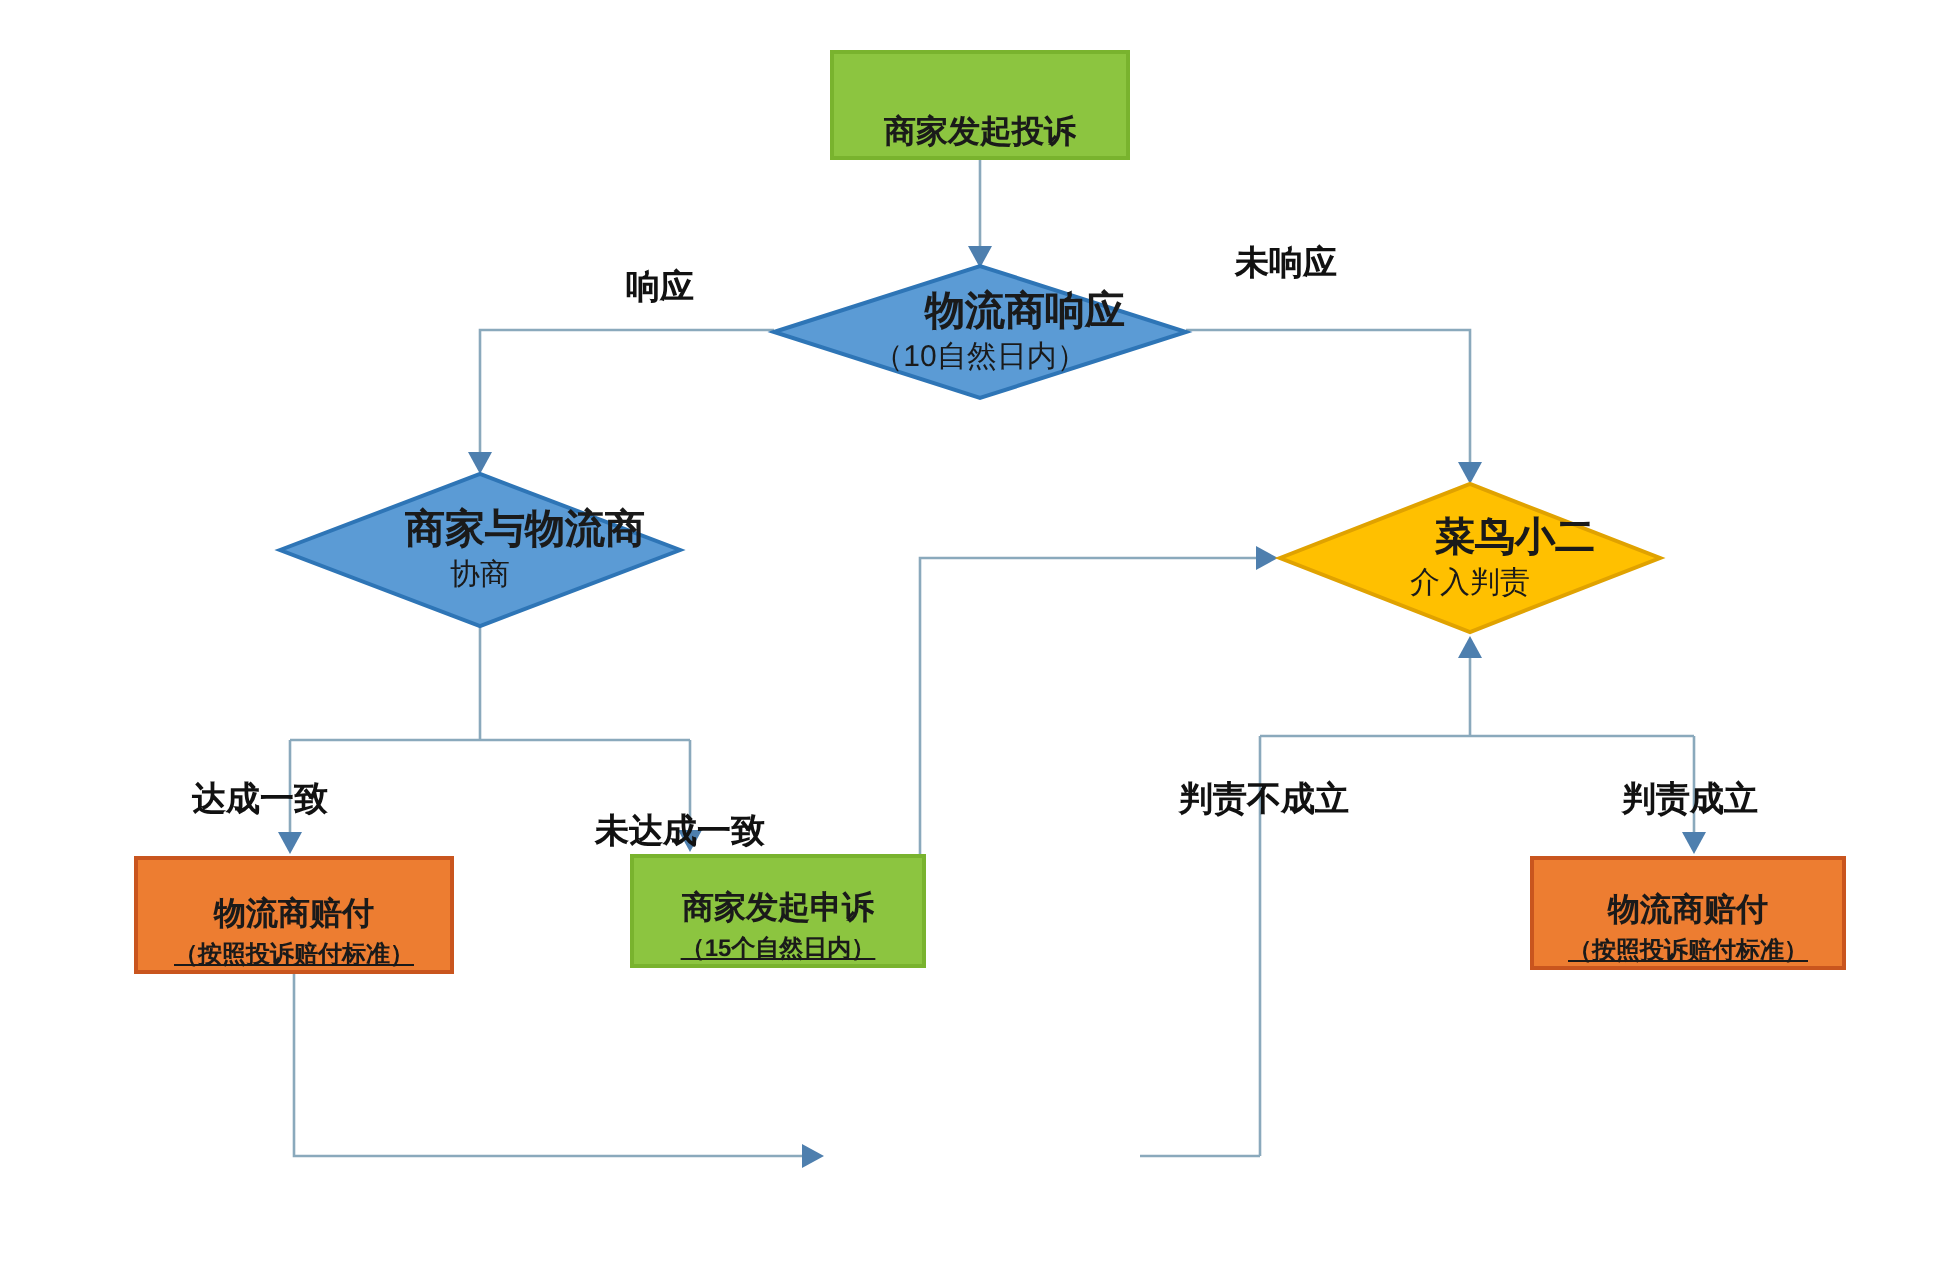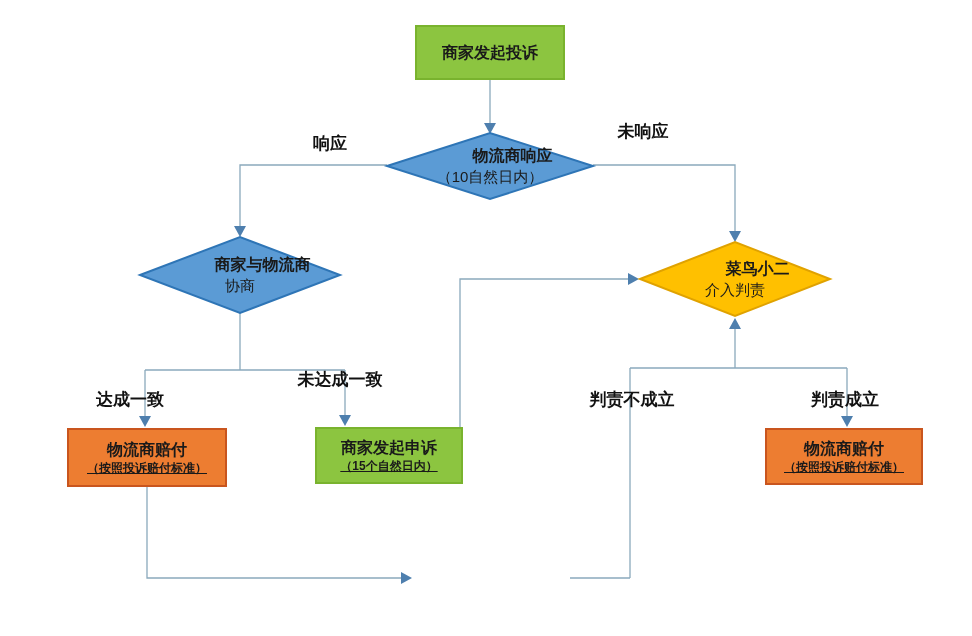--- a/index.html
+++ b/index.html
@@ -8,30 +8,30 @@
     background:var(--bg,#fff);
     font-family:"Liberation Sans",sans-serif;
     color:#1a1a1a;
   }
   .connector-layer{position:absolute;left:0;top:0;width:972px;height:636px;}
   .edge{fill:none;stroke:var(--line,#8aa9bc);stroke-width:1.3;}
   .arrowhead{fill:var(--arrow,#4e7fae);stroke:none;}
   .diamond{stroke-width:2;}
   .node{
     position:absolute;box-sizing:border-box;border:2px solid transparent;
-    display:flex;flex-direction:column;align-items:center;justify-content:center;
+    display:flex;flex-direction:column;align-items:center;justify-content:flex-end;
     text-align:center;line-height:1.35;
   }
   .node .l1{font-size:16px;font-weight:600;}
   .node .l2{font-size:12px;font-weight:600;text-decoration:underline;}
   .diamond-text{
     position:absolute;display:flex;flex-direction:column;align-items:center;justify-content:center;
     text-align:center;line-height:1.3;pointer-events:none;
   }
-  .diamond-text .l1{font-size:16px;font-weight:600;margin-left:45px;}
+  .diamond-text .l1{font-size:20px;font-weight:600;margin-left:45px;}
   .diamond-text .l2{font-size:15px;font-weight:400;}
   .edge-label{
     position:absolute;font-size:17px;font-weight:700;color:#111;
     text-align:center;white-space:nowrap;
   }
   .gray-node{box-shadow:inset 0 3px 0 rgba(255,255,255,.55);font-size:16px;font-weight:600;}
 </style>
 </head>
 <body>
 
@@ -105,17 +105,17 @@
   </div>
 
   <div class="diamond-text" style="left:150px;top:247px;width:180px;height:56px;">
     <span class="l1">商家与物流商</span>
     <span class="l2">协商</span>
   </div>
 
   <div class="edge-label" style="left:290px;top:132px;width:80px;">响应</div>
   <div class="edge-label" style="left:603px;top:120px;width:80px;">未响应</div>
   <div class="edge-label" style="left:80px;top:388px;width:100px;">达成一致</div>
-  <div class="edge-label" style="left:280px;top:368px;width:120px;">未达成一致</div>
+  <div class="edge-label" style="left:280px;top:404px;width:120px;">未达成一致</div>
   <div class="edge-label" style="left:572px;top:388px;width:120px;">判责不成立</div>
   <div class="edge-label" style="left:785px;top:388px;width:120px;">判责成立</div>
 
 </div>
 
 </body></html>

